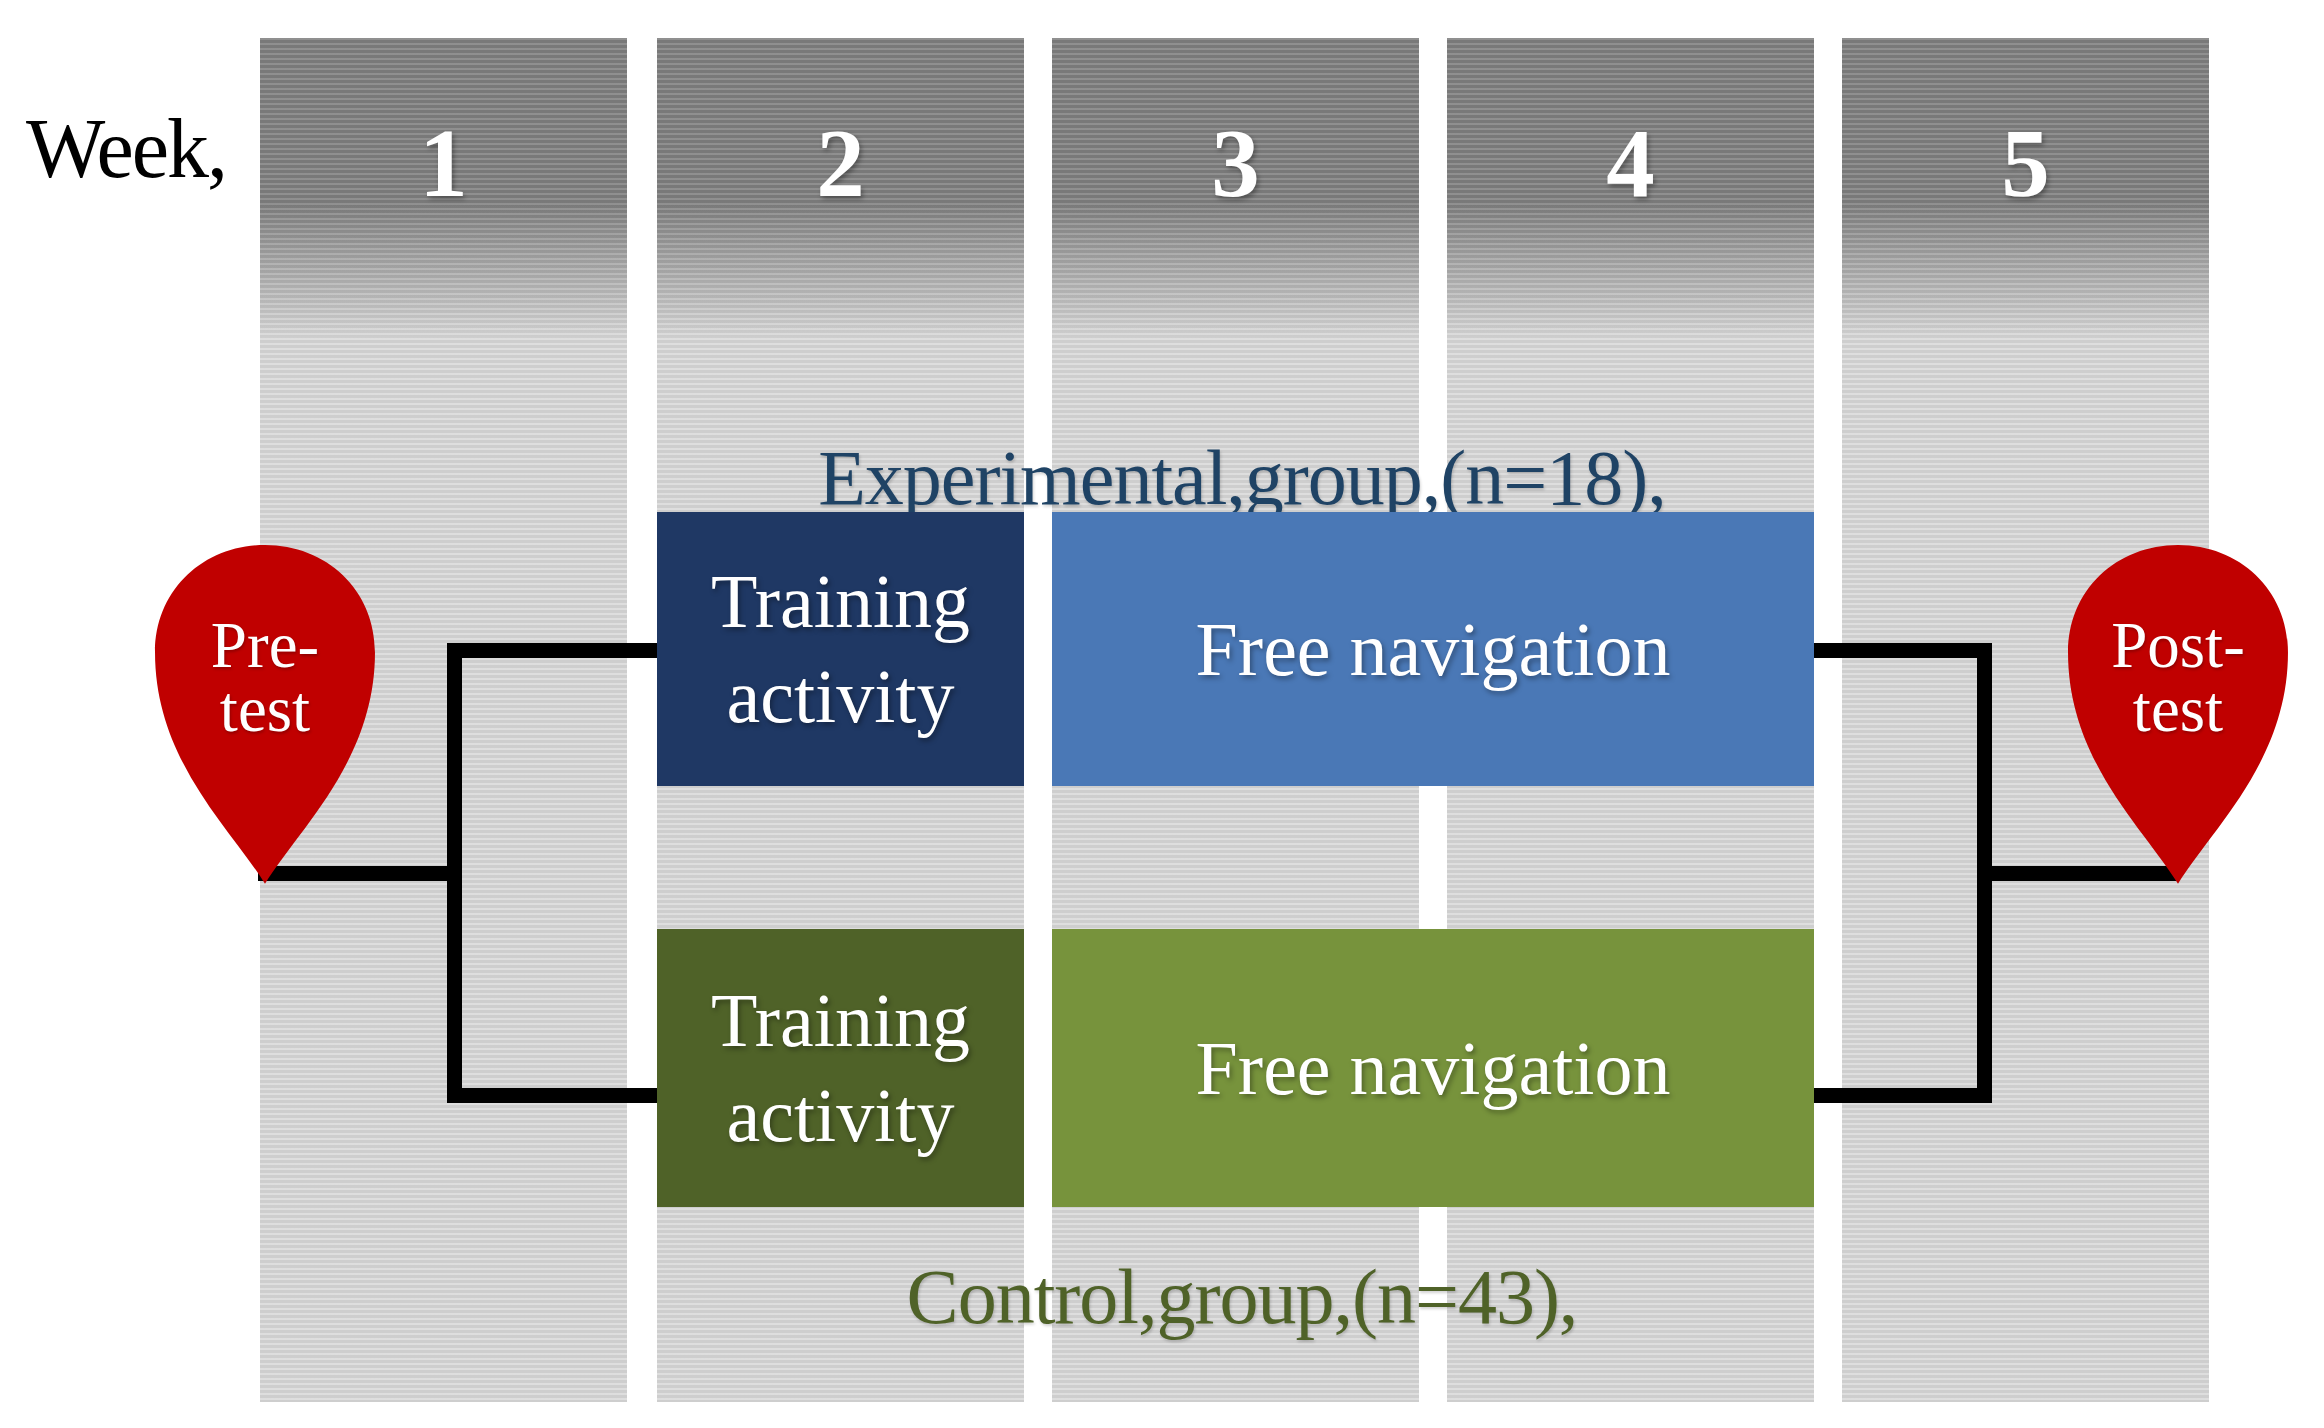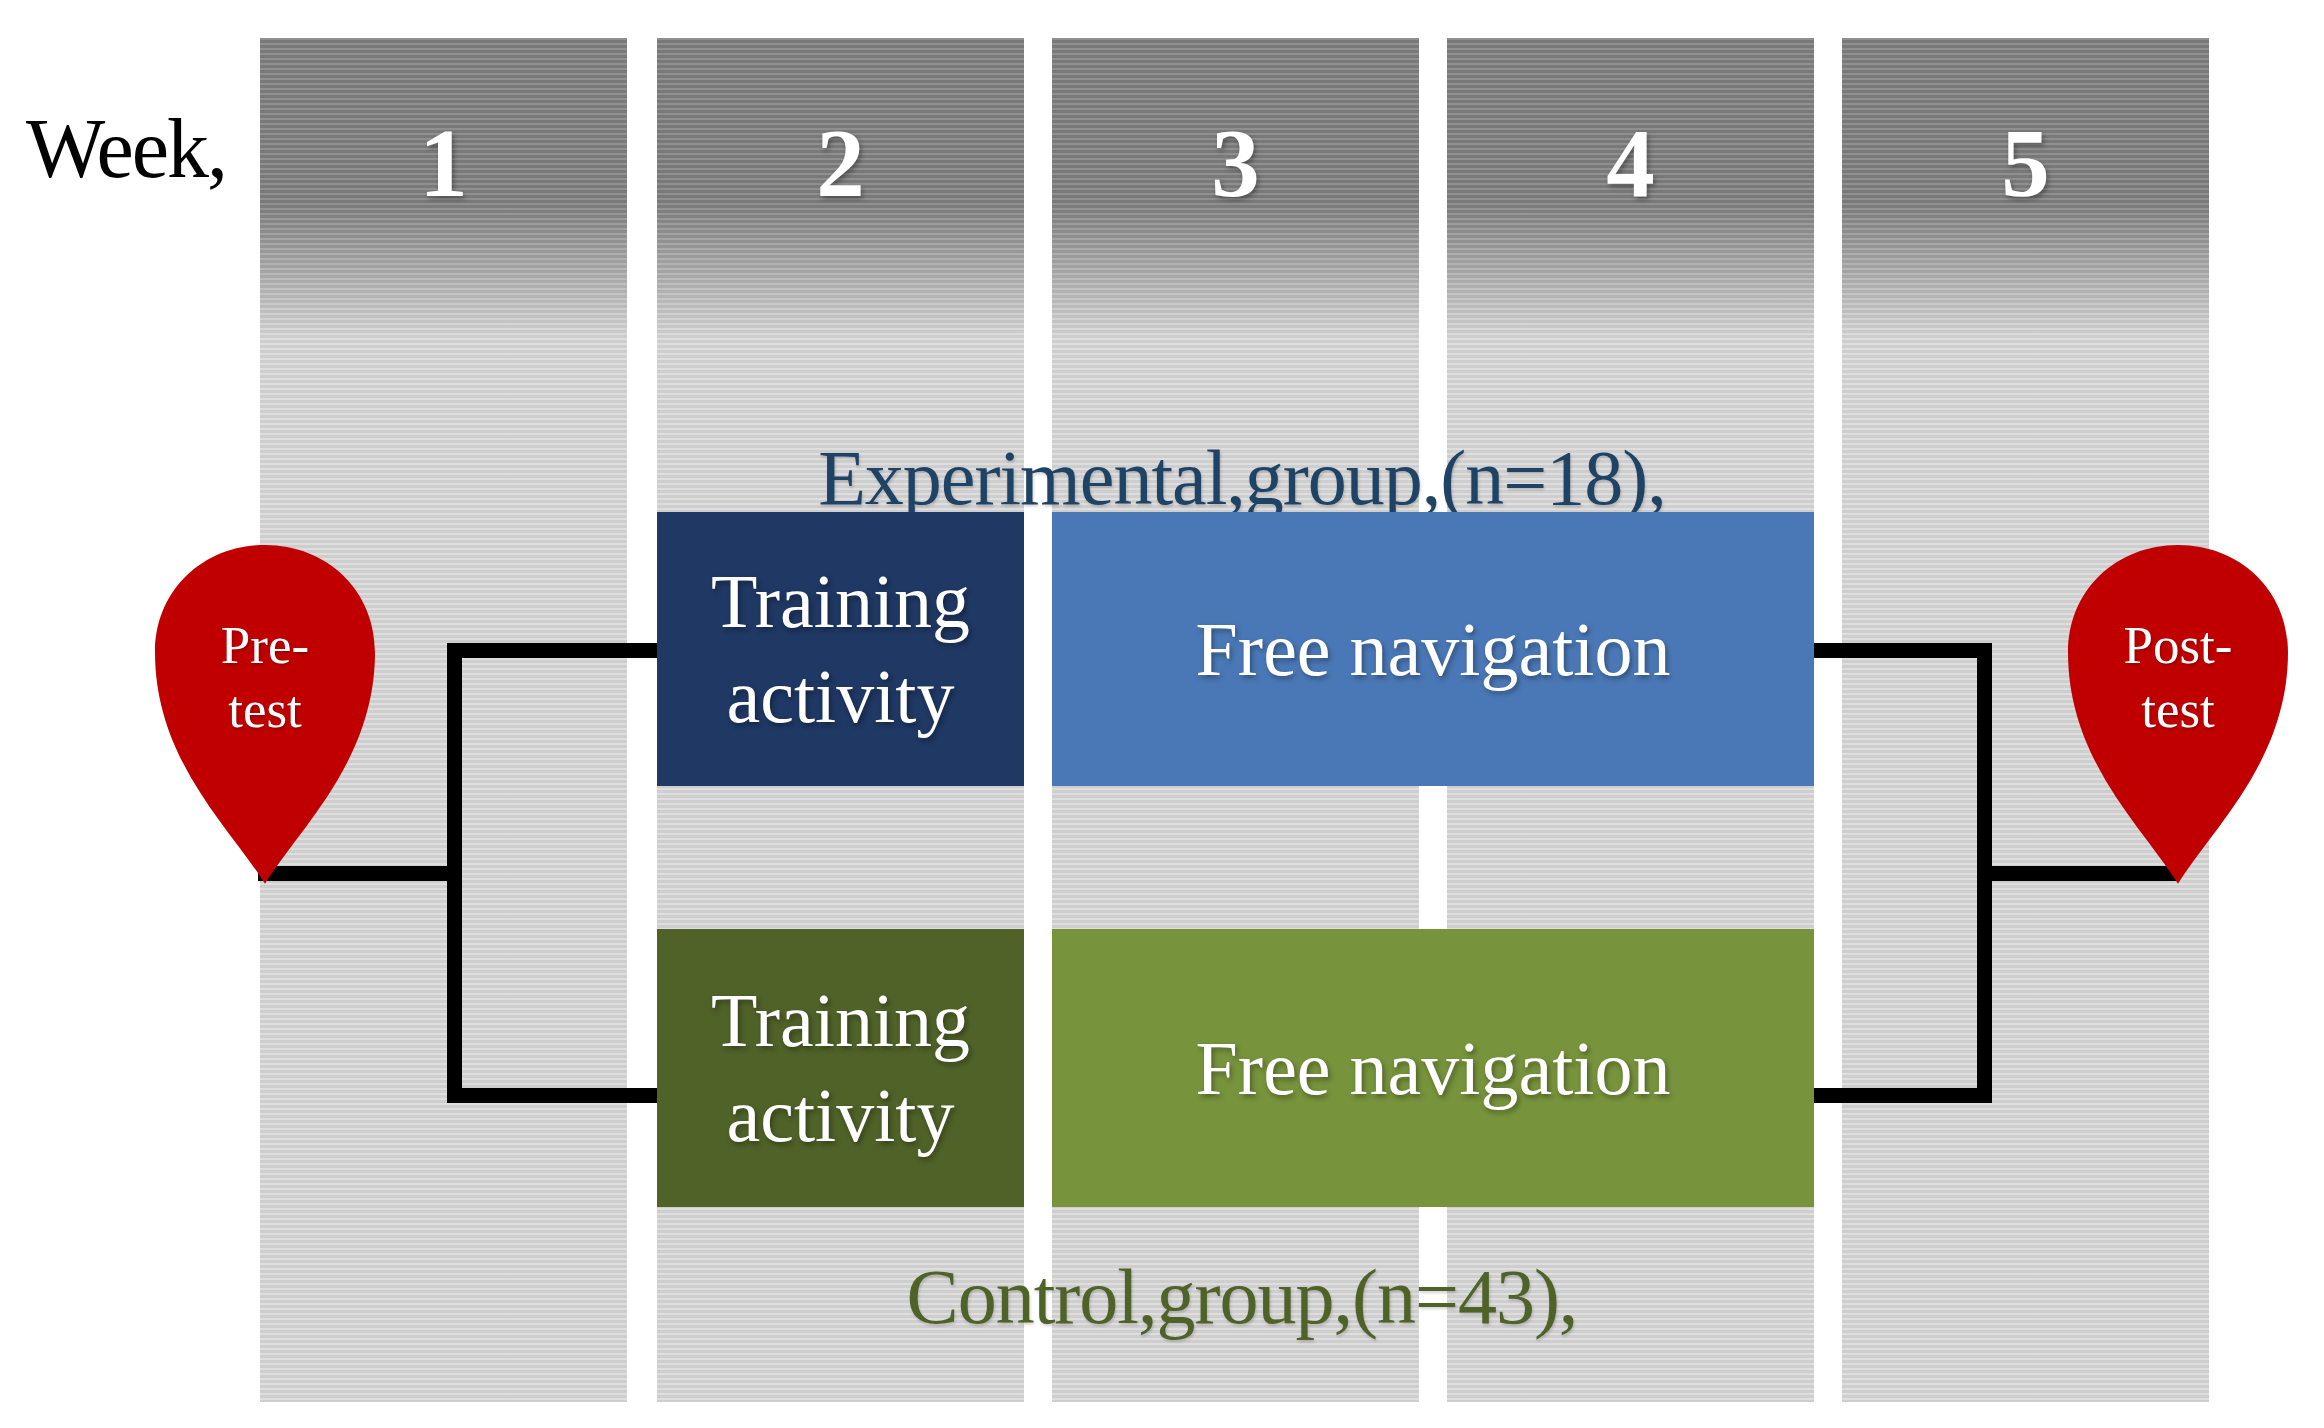--- a/index.html
+++ b/index.html
@@ -85,21 +85,21 @@
   .l-rb     {left:1814px;top:1088px;width:172px;height:15px;}
   
   .pin{position:absolute;width:234px;height:348px;}
   .pin-pre {left:148px; top:538px;}
   .pin-post{left:2061px;top:538px;text-align:center;}
   .pin svg{position:absolute;inset:0;width:100%;height:100%;}
   .pin .fill{fill:var(--c-red);}
   .pintext{
     position:absolute;left:0;right:0;top:9%;height:62%;
     display:flex;flex-direction:column;align-items:center;justify-content:center;
-    color:#ffffff;font-size:53px;line-height:64px;
+    color:#ffffff;font-size:65px;line-height:64px;
     text-shadow:1px 2px 3px rgba(0,0,0,0.25);
   }
 </style>
 </head>
 <body>
 
 <div class="canvas">
 
   <div class="week-label">Week,</div>
 

